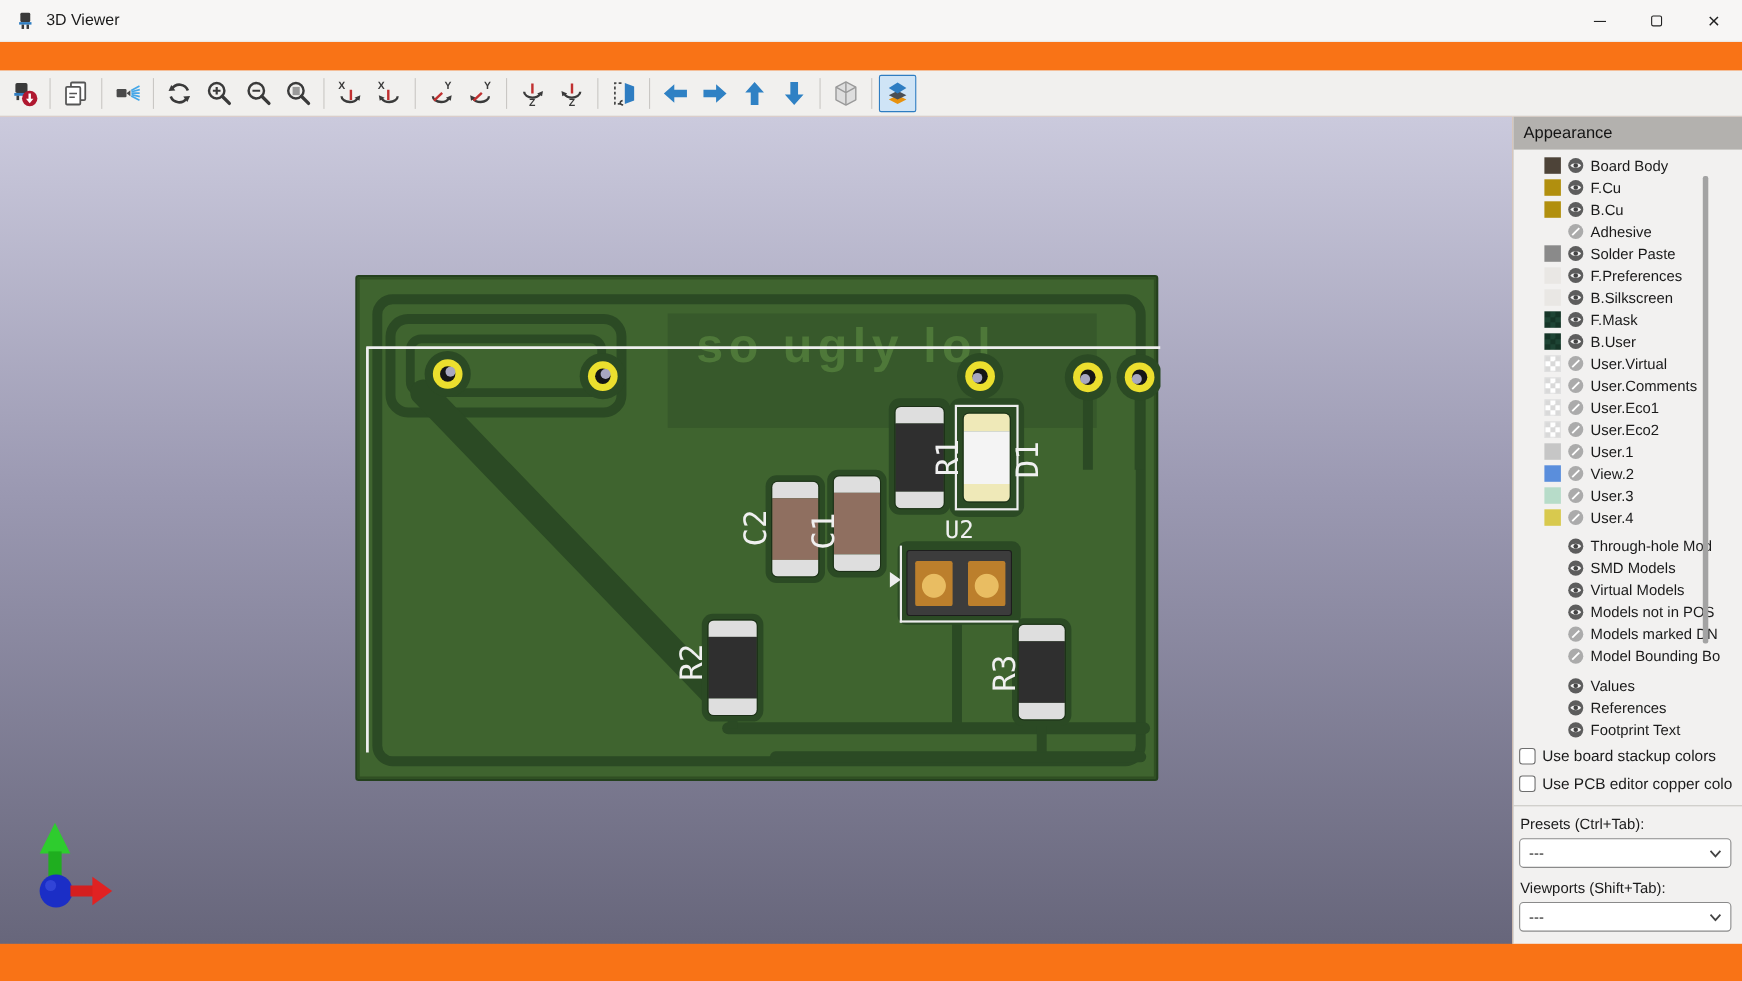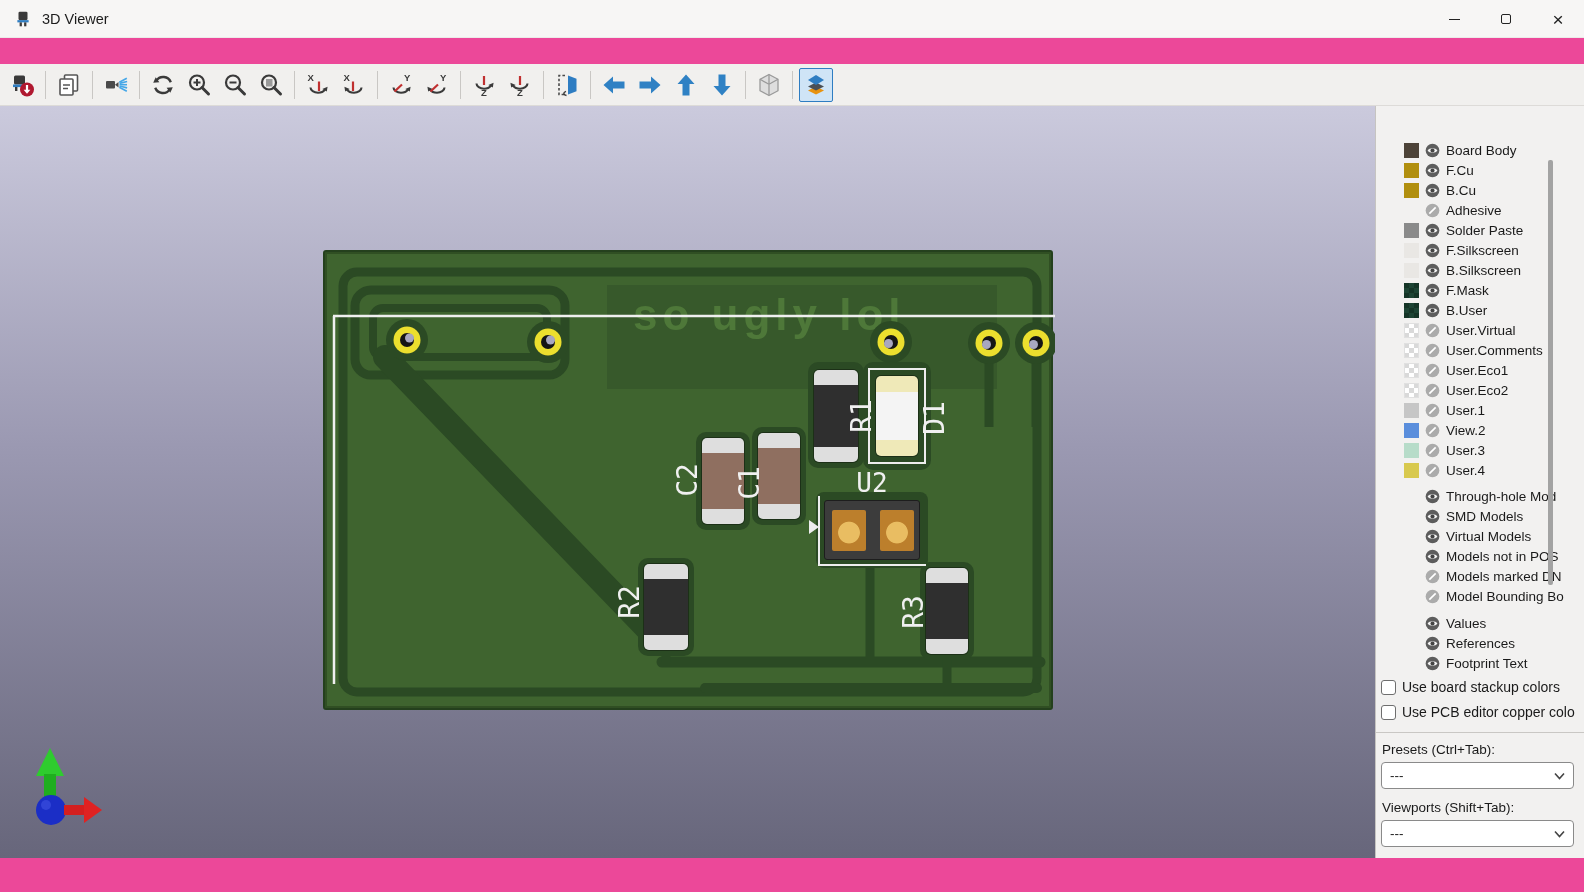--- a/index.html
+++ b/index.html
@@ -1,18 +1,18 @@
 <!DOCTYPE html>
 <html><head>
 <meta charset="utf-8">
 <style>
   * { margin:0; padding:0; box-sizing:border-box; }
   html,body { width:1584px; height:892px; overflow:hidden; }
   body { font-family:"Liberation Sans","DejaVu Sans",sans-serif; background:#444; }
-  .window { position:relative; width:1584px; height:892px; background:#ec4899; outline:1px solid #777; }
+  .window { position:relative; width:1584px; height:892px; background:#f97316; outline:1px solid #777; }
 
   
   .titlebar { position:absolute; left:0; top:0; width:1584px; height:38px; background:#f7f6f5; display:flex; align-items:center; border-bottom:1px solid #eceae8; }
   .app-icon { margin-left:14px; width:18px; height:18px; display:inline-block; }
   .title { margin-left:10px; font-size:14.5px; color:#1b1b1b; }
   .win-controls { position:absolute; right:0; top:0; height:38px; display:flex; }
   .win-btn { width:52px; height:38px; display:flex; align-items:center; justify-content:center; cursor:default; }
   .glyph-min { width:11px; height:0; border-top:1.4px solid #222; display:block; }
   .glyph-max { width:10px; height:10px; border:1.4px solid #222; border-radius:2px; display:block; }
   .glyph-close { font-size:19px; color:#222; line-height:1; }
@@ -37,21 +37,21 @@
 
   .chip { position:absolute; display:flex; flex-direction:column; border-radius:5px; overflow:hidden; box-shadow:0 0 0 1px rgba(0,0,0,.35); }
   .cap { flex:0 0 15px; background:#dedede; }
   .mid { flex:1 1 auto; background:#2f2f2f; }
   .silkrect { position:absolute; border:2px solid #ededed; }
   .u2body { position:absolute; left:499px; top:248px; width:96px; height:60px; background:#3c3c3c; border:1px solid #1d1d1d; border-radius:3px; }
   .u2pad { position:absolute; top:9px; width:34px; height:41px; background:radial-gradient(circle at 50% 55%, #e9bd62 0 37%, #bc7f2c 40%); border-radius:2px; }
   .u2silk { position:absolute; left:493px; top:244px; width:108px; height:70px; border-left:2px solid #ededed; border-bottom:2px solid #ededed; }
   .u2tri { position:absolute; left:484px; top:268px; width:0; height:0; border-left:10px solid #ededed; border-top:7px solid transparent; border-bottom:7px solid transparent; }
   .ref { position:absolute; color:#f0f0f0; font-family:"DejaVu Sans Mono",monospace; font-size:28px; transform:translate(-50%,-50%) rotate(-90deg); white-space:nowrap; }
-  .refh { position:absolute; color:#f0f0f0; font-family:"DejaVu Sans Mono",monospace; font-size:26px; transform:translate(-50%,-50%); }
+  .refh { position:absolute; color:#f0f0f0; font-family:"DejaVu Sans Mono",monospace; font-size:22px; transform:translate(-50%,-50%); }
 
   .axis { position:absolute; left:14px; top:638px; }
 
   
   .panel { position:absolute; left:1375px; top:106px; width:209px; height:752px; background:#f2f1f0; border-left:1px solid #c6c4c1; }
   .panel-header { position:absolute; left:0; top:0; width:209px; height:30px; background:#b3b1ae; color:#141414; font-size:15px; line-height:30px; padding-left:9px; }
   .list { position:absolute; left:0; width:209px; overflow:hidden;margin-left:20px; }
   .lrow { height:20px; display:flex; align-items:center; padding-left:8px; white-space:nowrap; }
   .lrow.nosw { padding-left:29px; }
   .sw { flex:0 0 15px; width:15px; height:15px; margin-right:6px; }
@@ -395,20 +395,21 @@
       <polygon points="36,4 22,32 50,32" fill="#2ecc2e"></polygon>
       <rect x="30" y="30" width="12" height="32" fill="#1fae1f"></rect>
       <circle cx="37" cy="66" r="15" fill="#1b2ec6"></circle>
       <circle cx="32" cy="61" r="5" fill="#3a4ede" opacity="0.7"></circle>
       <rect x="50" y="61" width="22" height="10" fill="#d41f1f"></rect>
       <polygon points="88,66 70,53 70,79" fill="#e02222"></polygon>
     </svg>
   </div>
 
   <div class="panel">
+    <div class="panel-header">Appearance</div>
 
     <div class="list" style="top:34px">
       <div class="lrow">
           <span class="sw" style="background:#4d4338"></span>
           <svg class="eye" viewBox="0 0 16 16">
             <circle cx="8" cy="8" r="7.3" fill="#5d5d5d"></circle>
             <path d="M2.8 8C4.6 4.9 11.4 4.9 13.2 8 11.4 11.1 4.6 11.1 2.8 8Z" fill="#f4f4f4"></path>
             <circle cx="8" cy="8" r="2.2" fill="#444"></circle>
           </svg>
           <span class="llabel">Board Body</span>
@@ -448,21 +449,21 @@
           </svg>
           <span class="llabel">Solder Paste</span>
         </div>
       <div class="lrow">
           <span class="sw" style="background:#e9e7e4"></span>
           <svg class="eye" viewBox="0 0 16 16">
             <circle cx="8" cy="8" r="7.3" fill="#5d5d5d"></circle>
             <path d="M2.8 8C4.6 4.9 11.4 4.9 13.2 8 11.4 11.1 4.6 11.1 2.8 8Z" fill="#f4f4f4"></path>
             <circle cx="8" cy="8" r="2.2" fill="#444"></circle>
           </svg>
-          <span class="llabel">F.Silkscreen</span>
+          <span class="llabel">F.Preferences</span>
         </div>
       <div class="lrow">
           <span class="sw" style="background:#e9e7e4"></span>
           <svg class="eye" viewBox="0 0 16 16">
             <circle cx="8" cy="8" r="7.3" fill="#5d5d5d"></circle>
             <path d="M2.8 8C4.6 4.9 11.4 4.9 13.2 8 11.4 11.1 4.6 11.1 2.8 8Z" fill="#f4f4f4"></path>
             <circle cx="8" cy="8" r="2.2" fill="#444"></circle>
           </svg>
           <span class="llabel">B.Silkscreen</span>
         </div>

